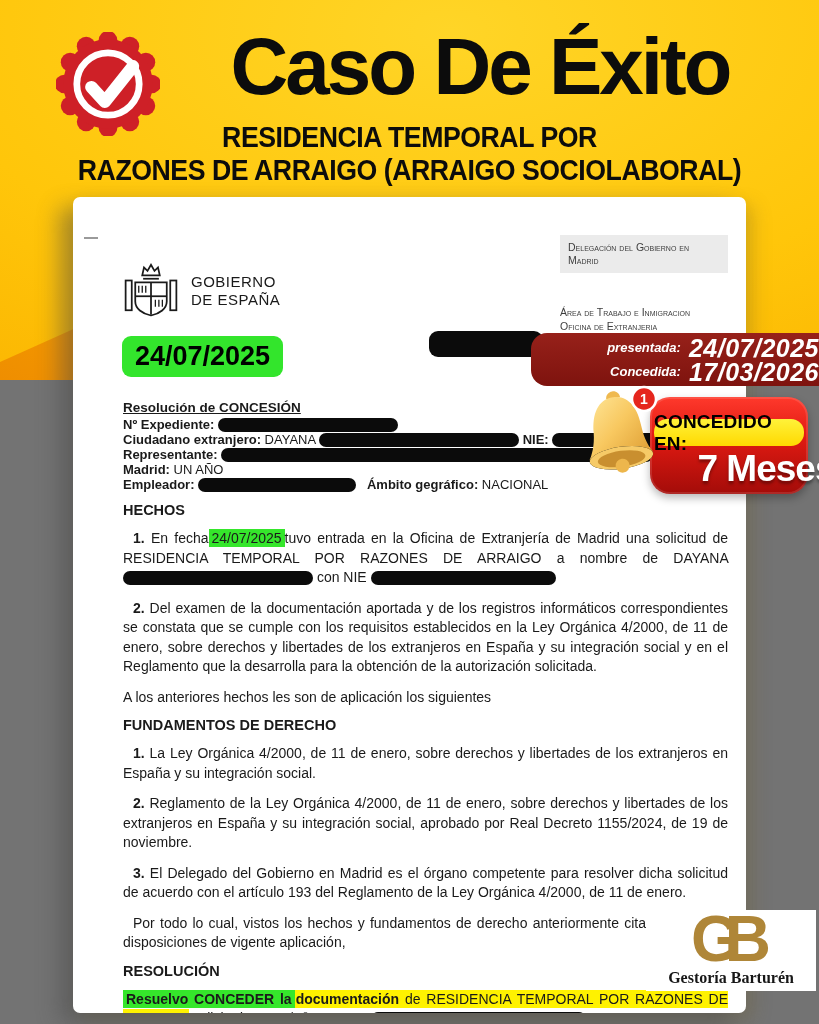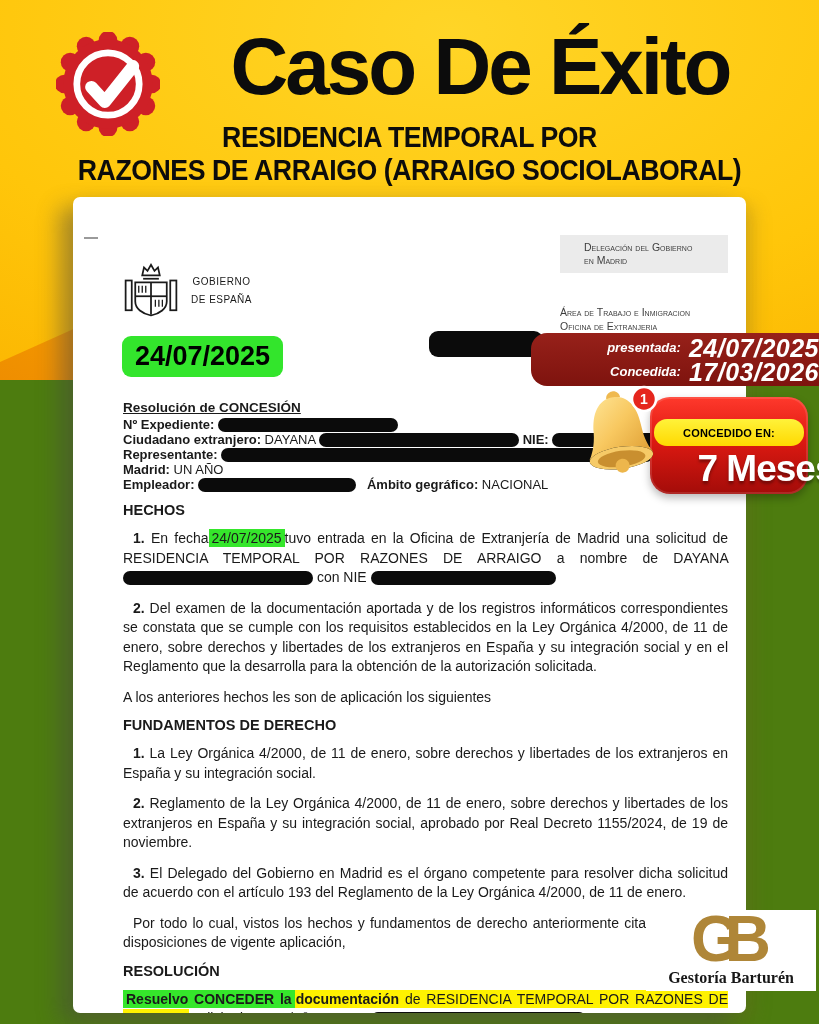--- a/index.html
+++ b/index.html
@@ -1,16 +1,16 @@
 <!DOCTYPE html>
 <html><head>
 <meta charset="utf-8">
 <style>
   html,body{margin:0;padding:0;background:#ffffff;}
-  .canvas{position:relative;width:819px;height:1024px;overflow:hidden;background:#4d7c0f;
+  .canvas{position:relative;width:819px;height:1024px;overflow:hidden;background:#737373;
           font-family:"Liberation Sans",sans-serif;color:#1a1a1a;}
 
   
   .yellow-bg{position:absolute;left:0;top:0;width:819px;height:380px;
     background:radial-gradient(130% 150% at 55% 8%, #FFD527 0%, #FFC60A 48%, #FBB501 78%, #F3A000 100%);}
   .orange-wedge{position:absolute;left:0;top:252px;width:245px;height:128px;
     background:linear-gradient(25deg,#EF8E00,#F9A600);
     clip-path:polygon(100% 0,0 86%,0 100%,100% 100%);}
 
   
@@ -26,23 +26,23 @@
   
   .sheet{position:absolute;left:73px;top:197px;width:673px;height:816px;background:#ffffff;
     border-radius:7px;overflow:hidden;
     box-shadow:-14px 10px 22px rgba(70,70,70,.45), 8px 8px 18px rgba(120,100,40,.25);}
   .sheet-inner{padding:38px 18px 0 50px;}
   .scan-dash{position:absolute;left:11px;top:40px;width:14px;height:2px;background:#9a9a9a;}
 
   .gov-header{display:flex;justify-content:space-between;height:112px;}
   .gov-left{display:flex;align-items:center;gap:12px;}
   .emblem{width:56px;height:62px;}
-  .gov-name{font-size:10px;line-height:18px;letter-spacing:.5px;color:#1a1a1a;text-align:center;}
+  .gov-name{font-size:15px;line-height:18px;letter-spacing:.5px;color:#1a1a1a;}
   .gov-right{width:168px;font-variant:small-caps;color:#3d3d3d;}
-  .office-box{background:#EBEBEB;padding:6px 24px;font-size:10.5px;line-height:13px;}
+  .office-box{background:#EBEBEB;padding:6px 8px;font-size:10.5px;line-height:13px;}
   .office-area{margin-top:32px;font-size:10.5px;line-height:14px;}
 
   
   .fields{margin-top:53px;width:558px;font-size:13px;line-height:15px;}
   .restitle{font-size:13.5px;font-weight:700;text-decoration:underline;margin-bottom:2px;}
   .fline{white-space:nowrap;}
   b{font-weight:700;margin-top:24px;}
   .bar{display:inline-block;height:14px;background:#0b0b0b;border-radius:8px;vertical-align:-3px;}
   .w180{width:180px}.w200{width:200px}.w115{width:115px}.w430{width:432px}.w160{width:158px}
   .w190{width:190px}.w185{width:185px}.w215{width:215px}
@@ -71,21 +71,21 @@
   .status-banner .date{font-size:25px;font-weight:800;font-style:italic;letter-spacing:.5px;line-height:24px;}
 
   
   .bell-wrap{position:absolute;left:580px;top:385px;width:82px;height:100px;z-index:5;}
   .granted-box{position:absolute;left:650px;top:397px;width:158px;height:97px;z-index:4;
     border-radius:20px;background:linear-gradient(180deg,#FF392C 0%,#E01A12 42%,#A30C09 100%);
     box-shadow:0 4px 9px rgba(0,0,0,.28), inset 0 0 0 2px rgba(255,255,255,.12);}
   .band{position:absolute;left:654px;top:419px;width:150px;height:27px;z-index:6;
     border-radius:13px;background:linear-gradient(180deg,#FFF23A,#FFD900);
     display:flex;align-items:center;justify-content:center;
-    font-size:11px;font-weight:800;color:#000;letter-spacing:.2px;}
+    font-size:19px;font-weight:800;color:#000;letter-spacing:.2px;}
   .duration{position:absolute;left:650px;top:448px;width:158px;z-index:6;text-align:center;
     color:#fff;font-size:37px;font-weight:800;letter-spacing:-1px;
     text-shadow:0 3px 3px rgba(0,0,0,.35);padding-left:37px;}
 
   
   .gb{position:absolute;left:646px;top:910px;width:170px;z-index:7;background:#ffffff;
     text-align:center;padding:0 0 4px;}
   .gb-mono{font-size:64px;line-height:58px;font-weight:900;color:#AF8638;letter-spacing:0;}
   .gb-mono .bpart{margin-left:-16px;}
   .gb-name{font-family:"Liberation Serif",serif;font-weight:700;font-size:16px;color:#171717;margin-top:1px;}

